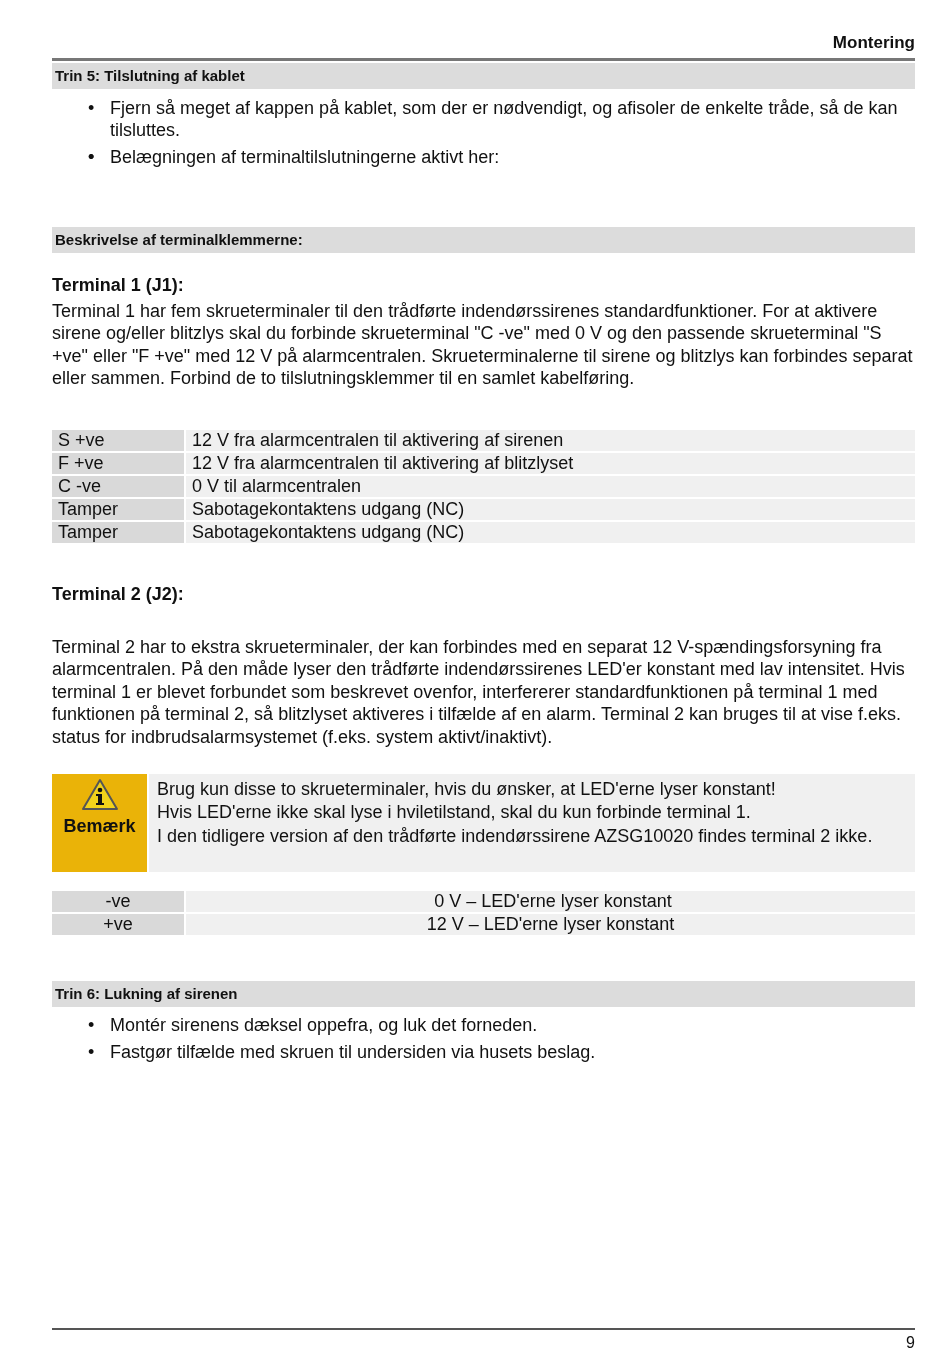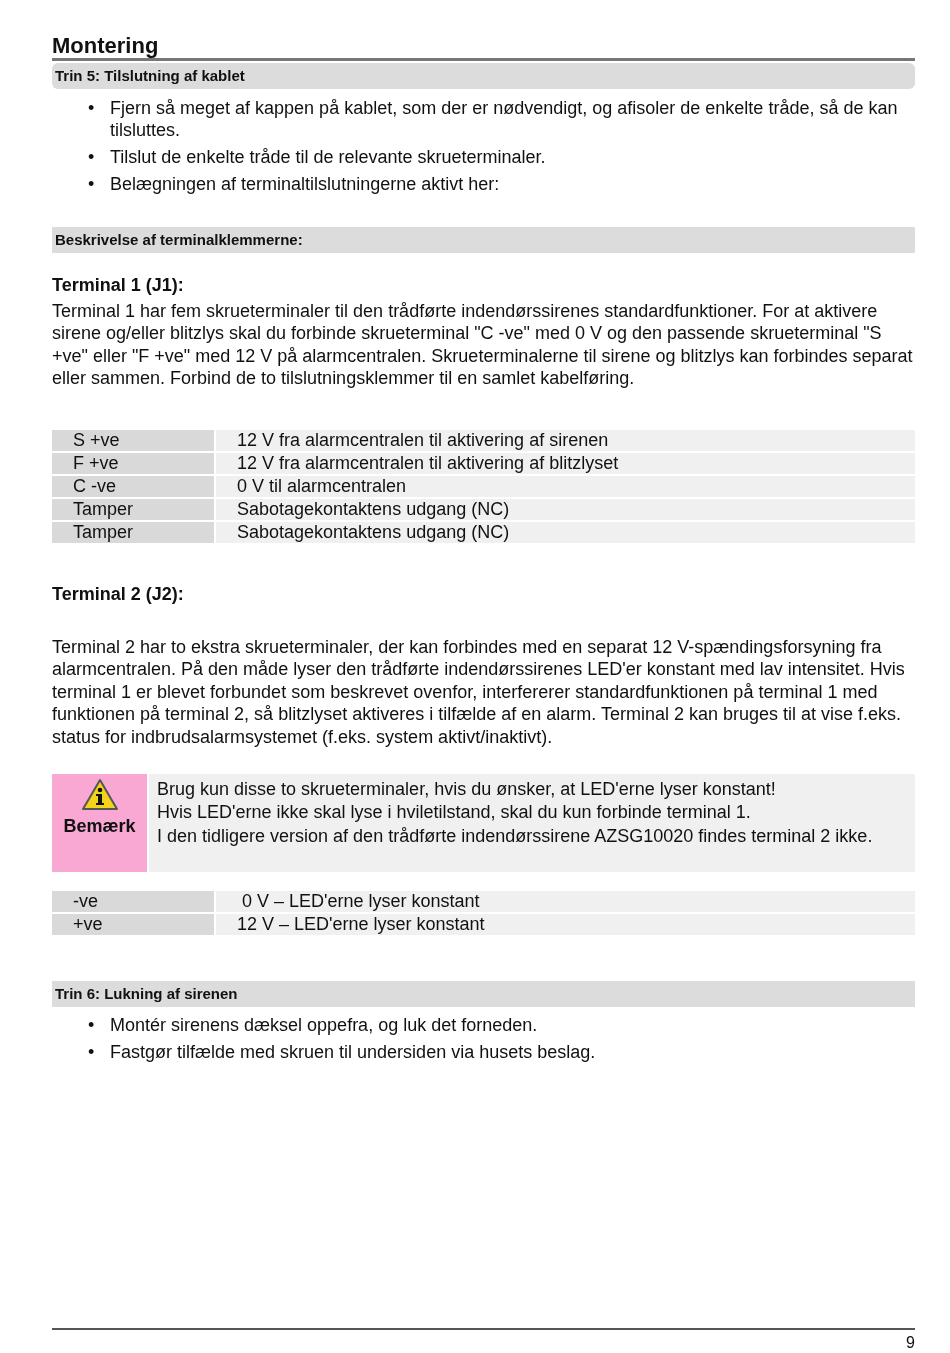--- a/index.html
+++ b/index.html
@@ -1,22 +1,22 @@
 <!DOCTYPE html>
 <html><head>
 <meta charset="utf-8">
 <style>
   html, body { margin: 0; padding: 0; background: #ffffff; }
   body {
     width: 950px; height: 1353px; position: relative; overflow: hidden;
     font-family: "Liberation Sans", sans-serif; color: #111111;
   }
   .page-header {
-    position: absolute; left: 52px; top: 33px; width: 863px; 
-    font-weight: bold; font-size: 22px;
+    position: absolute; left: 52px; top: 33px; width: 863px; text-align: right;
+    font-weight: bold; font-size: 17px;
   }
   .header-rule {
     position: absolute; left: 52px; top: 58px; width: 863px; height: 3px; background: #777777;
   }
   .section-bar {
     position: absolute; left: 52px; width: 863px; height: 26px; background: #dcdcdc;
     font-weight: bold; font-size: 15px; line-height: 26px; padding-left: 3px; box-sizing: border-box;
   }
   ul.bullets { position: absolute; left: 52px; width: 863px; margin: 0; padding: 0; list-style: none; }
   ul.bullets li {
@@ -24,47 +24,47 @@
   }
   ul.bullets li .dot {
     position: absolute; left: 36px; top: 0; font-size: 18px;
   }
   .h3 { position: absolute; left: 52px; font-weight: bold; font-size: 18px; }
   .para { position: absolute; left: 52px; width: 870px; font-size: 18px; line-height: 22.4px; }
   table.terms {
     position: absolute; left: 52px; width: 863px; border-collapse: separate; border-spacing: 0 2px;
     font-size: 18px;
   }
-  table.terms td { height: 16px; padding: 0 21px; }
+  table.terms td { height: 16px; padding: 0 6px; }
   table.terms td.k { width: 120px; background: #d9d9d9; }
   table.terms td.v { background: #f0f0f0; border-left: 2px solid #ffffff; }
   .note {
     position: absolute; left: 52px; top: 774px; width: 863px; height: 98px; display: flex;
   }
   .note .left {
-    width: 95px; background: #f9a8d4; display: flex; flex-direction: column; align-items: center;
+    width: 95px; background: #eab308; display: flex; flex-direction: column; align-items: center;
     padding-top: 4px; box-sizing: border-box;
   }
   .note .left .lbl { font-weight: bold; font-size: 18px; margin-top: 4px; }
   .note .right {
     flex: 1; background: #f0f0f0; margin-left: 2px; padding: 4px 0 0 8px; font-size: 18px; line-height: 22.5px;
   }
   .footer-rule { position: absolute; left: 52px; top: 1328px; width: 863px; height: 2px; background: #555555; }
   .page-num { position: absolute; left: 52px; top: 1334px; width: 863px; text-align: right; font-size: 16px; }
 </style>
 </head>
 <body>
 
 <div class="page-header">Montering</div>
 <div class="header-rule"></div>
 
-<div class="section-bar" style="top:63px;border-radius:6px;">Trin 5: Tilslutning af kablet</div>
+<div class="section-bar" style="top:63px;">Trin 5: Tilslutning af kablet</div>
 <ul class="bullets" style="top:97px;">
   <li><span class="dot">•</span><span>Fjern så meget af kappen på kablet, som der er nødvendigt, og afisoler de enkelte tråde, så de kan tilsluttes.</span></li>
-  <li><span class="dot">•</span><span>Tilslut de enkelte tråde til de relevante skrueterminaler.</span></li>
+  <li><span class="dot">•</span></li>
   <li><span class="dot">•</span><span>Belægningen af terminaltilslutningerne aktivt her:</span></li>
 </ul>
 
 <div class="section-bar" style="top:227px;">Beskrivelse af terminalklemmerne:</div>
 
 <div class="h3" style="top:275px;">Terminal 1 (J1):</div>
 <div class="para" style="top:300px;">Terminal 1 har fem skrueterminaler til den trådførte indendørssirenes standardfunktioner. For at aktivere sirene og/eller blitzlys skal du forbinde skrueterminal "C -ve" med 0 V og den passende skrueterminal "S +ve" eller "F +ve" med 12 V på alarmcentralen. Skrueterminalerne til sirene og blitzlys kan forbindes separat eller sammen. Forbind de to tilslutningsklemmer til en samlet kabelføring.</div>
 
 <table class="terms" style="top:428px;">
   <tbody>
@@ -105,21 +105,21 @@
     </svg>
     <div class="lbl">Bemærk</div>
   </div>
   <div class="right">
     <div>Brug kun disse to skrueterminaler, hvis du ønsker, at LED'erne lyser konstant!</div>
     <div>Hvis LED'erne ikke skal lyse i hviletilstand, skal du kun forbinde terminal 1.</div>
     <div style="margin-top:2px;">I den tidligere version af den trådførte indendørssirene AZSG10020 findes terminal 2 ikke.</div>
   </div>
 </div>
 
-<table class="terms" style="top:889px;">
+<table class="terms" style="top:889px;text-align:center;">
   <tbody>
       <tr>
         <td class="k">-ve</td>
         <td class="v" style="white-space:pre;"> 0 V – LED'erne lyser konstant</td>
       </tr>
   <tr>
         <td class="k">+ve</td>
         <td class="v">12 V – LED'erne lyser konstant</td>
       </tr>
 </tbody>

